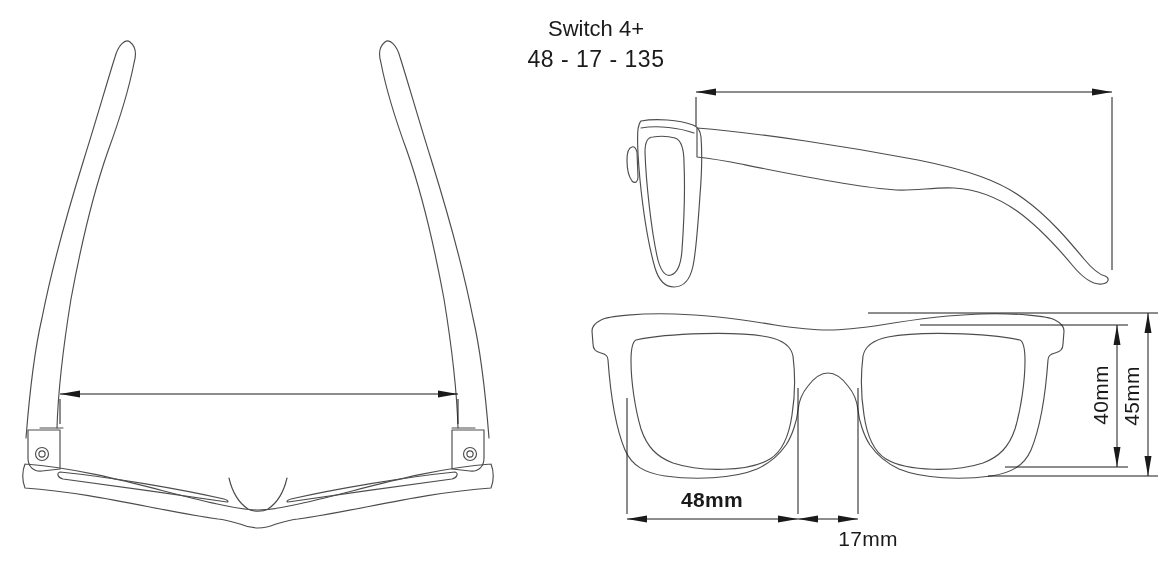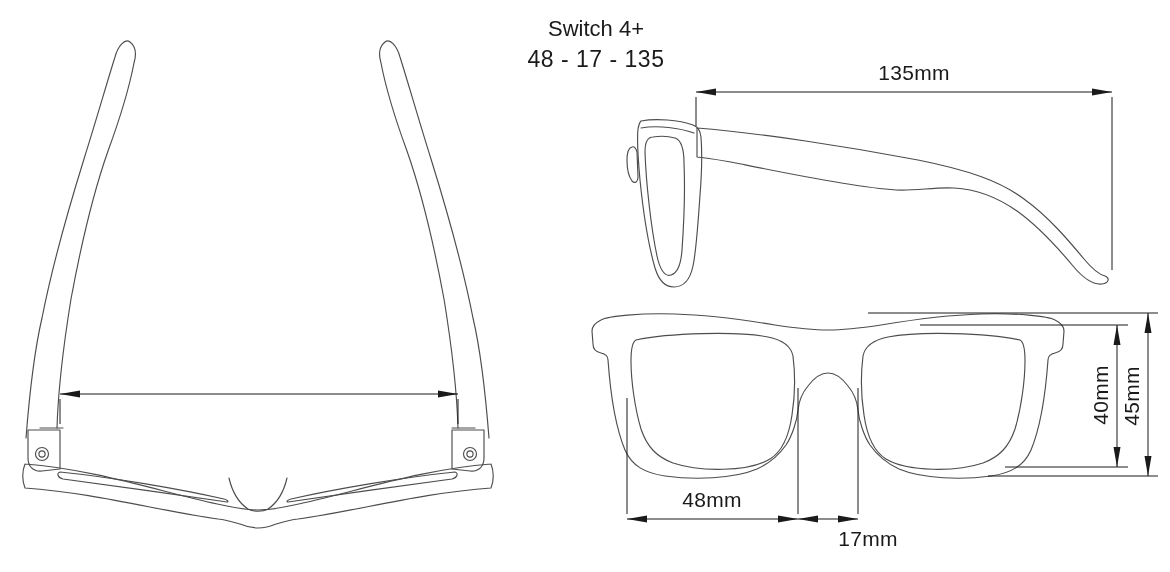--- a/index.html
+++ b/index.html
@@ -144,22 +144,21 @@
         <polygon class="dimarrow" points="1148,313 1144.5,333 1151.5,333"></polygon>
         <polygon class="dimarrow" points="1148,476 1144.5,456 1151.5,456"></polygon>
       </g>
     </g>
   </svg>
 
   <div class="title-line1">Switch 4+</div>
   <div class="title-line2">48 - 17 - 135</div>
 
 
-  <div class="label" style="left:814px;top:61px;width:200px;">135mm</div>
 
-  <div class="label" style="left:612px;top:488px;width:200px;">48mm</div>
+  <div class="label" style="left:612px;top:488px;width:200px;font-weight:bold;">48mm</div>
 
   <div class="label" style="left:768px;top:527px;width:200px;">17mm</div>
 
   <div class="label vertical" style="left:1002px;top:382px;width:200px;height:26px;">40mm</div>
 
   <div class="label vertical" style="left:1033px;top:383px;width:200px;height:26px;">45mm</div>
 </div>
 
 </body></html>

